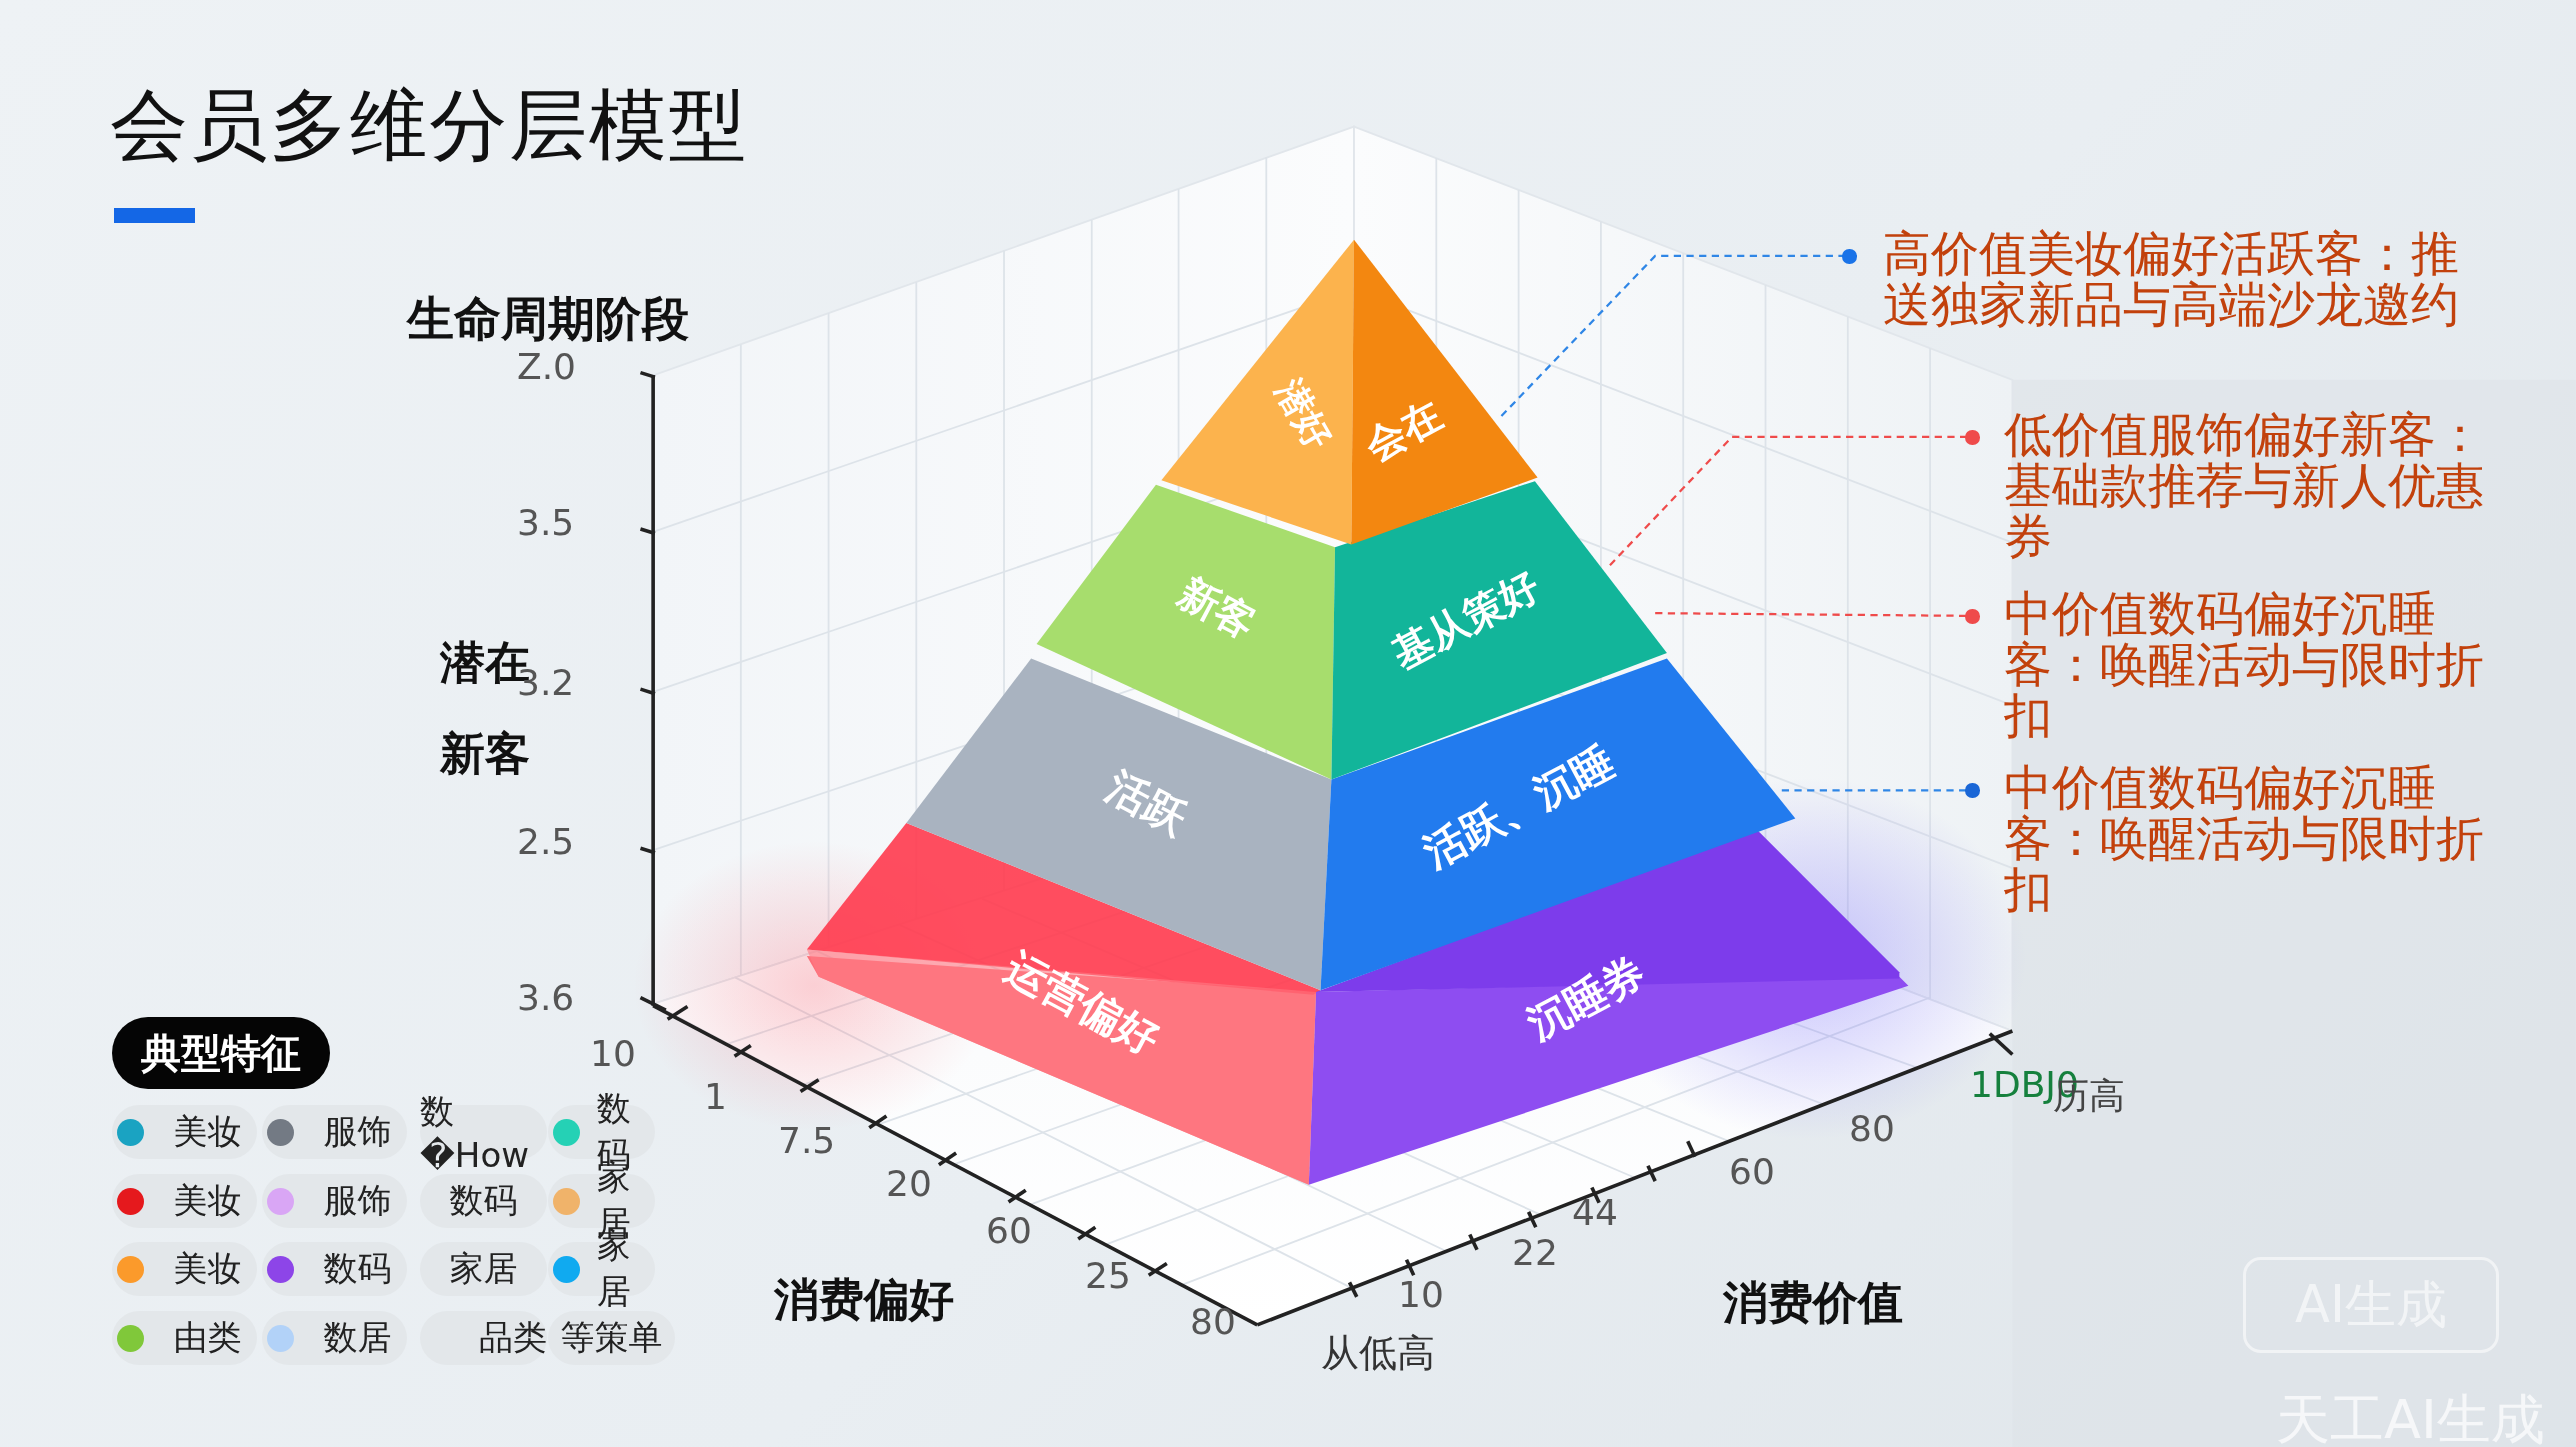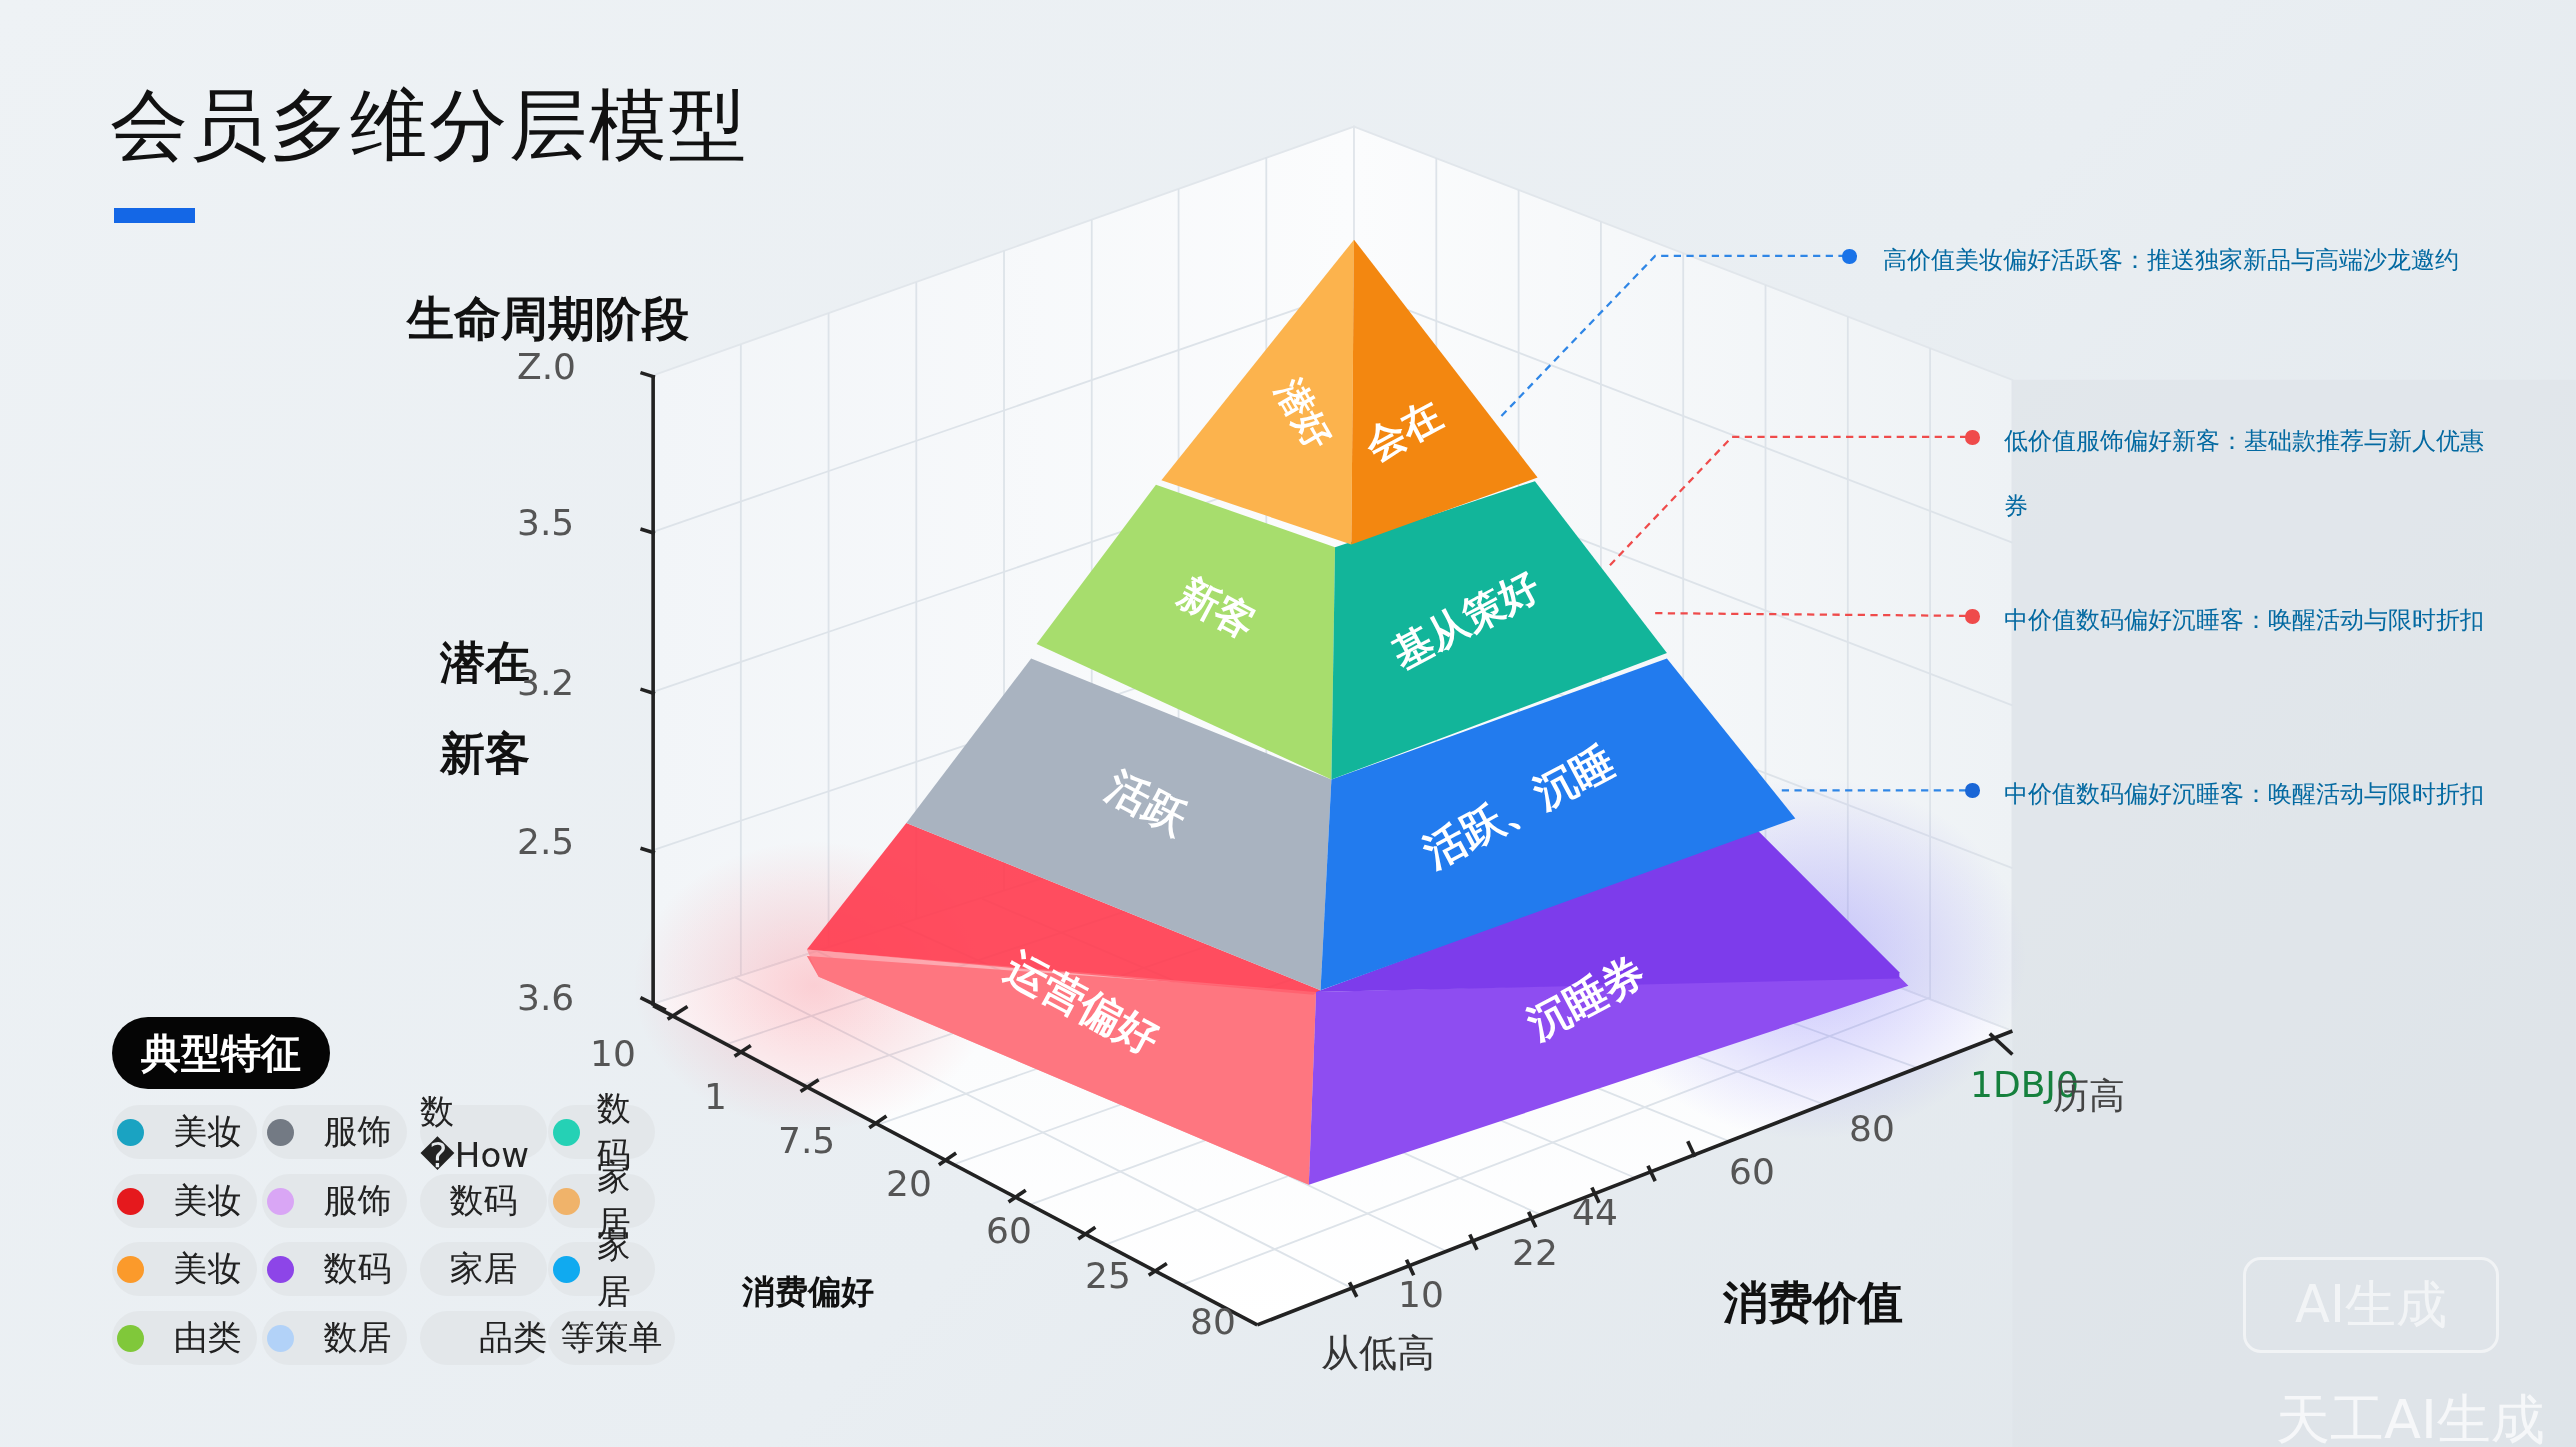--- a/index.html
+++ b/index.html
@@ -8,25 +8,25 @@
     font-family:"DejaVu Sans","Liberation Sans",sans-serif;color:#111;}
   .abs{position:absolute;}
   #title{left:110px;top:74px;font-size:78px;font-weight:normal;letter-spacing:1.8px;color:#111;}
   #title-accent{left:114px;top:208px;width:81px;height:15.4px;background:#1467e6;}
   .axis-title{font-weight:bold;color:#111;margin-top:20px;}
   #z-title{left:407px;top:268px;font-size:47px;}
   #z-sub1{left:440px;top:613px;font-size:45px;}
   #z-sub2{left:440px;top:704px;font-size:45px;}
   .ztick{font-size:36px;color:#555;width:109px;text-align:left;}
   .ftick{font-size:36px;color:#555;}
-  #x-title{left:742px;top:1250px;font-size:33px;}
+  #x-title{left:774px;top:1250px;font-size:45px;}
   #y-title{left:1723px;top:1253px;font-size:45px;}
   #range-left{left:1321px;top:1328px;font-size:38px;color:#333;}
   #range-right{left:2053px;top:1072px;font-size:36px;color:#444;text-align:center;}
-  .callout{font-size:24px;line-height:65px;color:#0369a1;width:579px;}
+  .callout{font-size:48px;line-height:51px;color:#c2410c;width:579px;}
   .callout-dot{width:14.5px;height:14.5px;border-radius:50%;}
   #legend-title{left:112px;top:1017px;height:72px;padding:0 29px;border-radius:36px;background:#050505;color:#fff;
     font-size:40px;font-weight:bold;line-height:72px;}
   .chip{height:54px;border-radius:27px;background:#e3e7ea;display:flex;align-items:center;font-size:34px;color:#222;box-sizing:border-box;}
   .chip .dot{width:27px;height:27px;border-radius:50%;margin-left:5.4px;margin-right:29px;flex:none;}
   .face-label{fill:#fff;font-weight:bold;font-family:"DejaVu Sans","Liberation Sans",sans-serif;}
   #wm1{left:2243px;top:1257px;width:250px;height:90px;border:3.6px solid rgba(255,255,255,0.55);border-radius:18px;
     color:rgba(255,255,255,0.6);font-size:51px;line-height:90px;text-align:center;}
   #wm2{left:2276px;top:1384px;color:rgba(255,255,255,0.7);font-size:54px;}
 </style>

